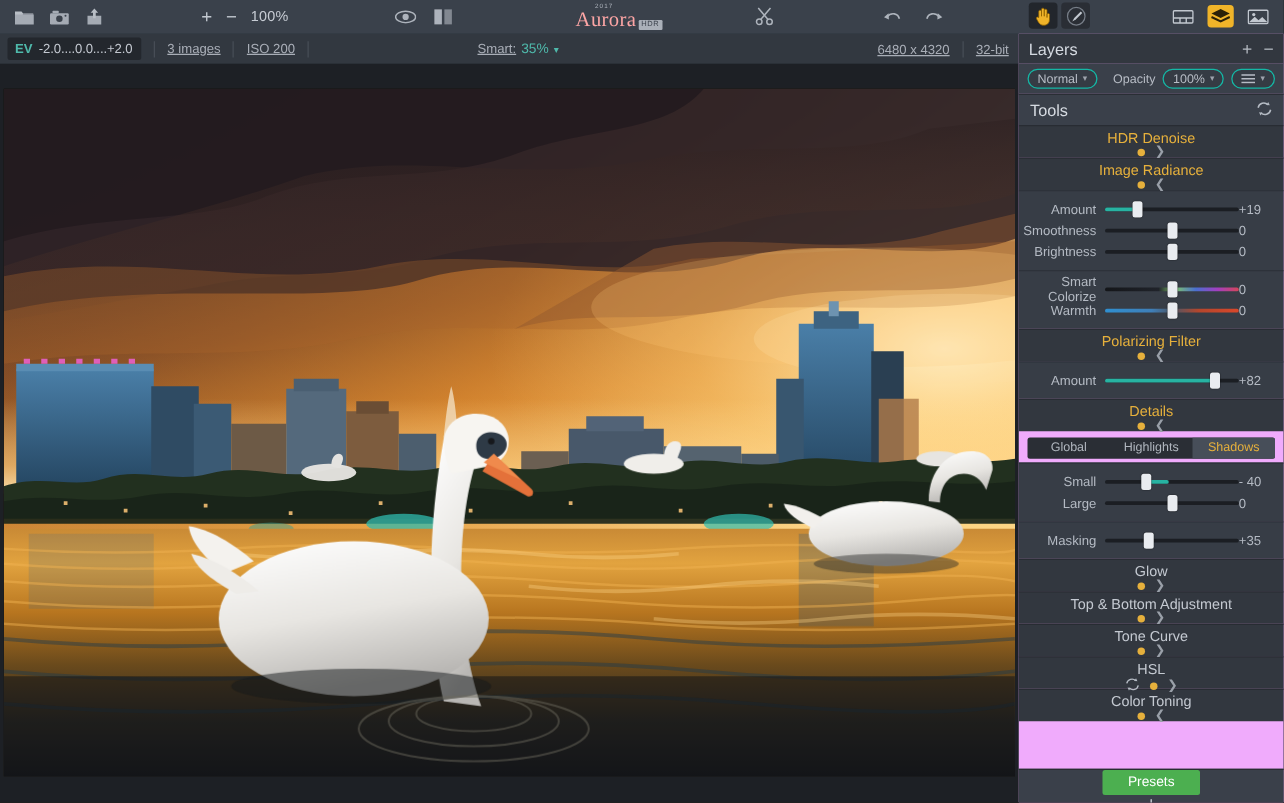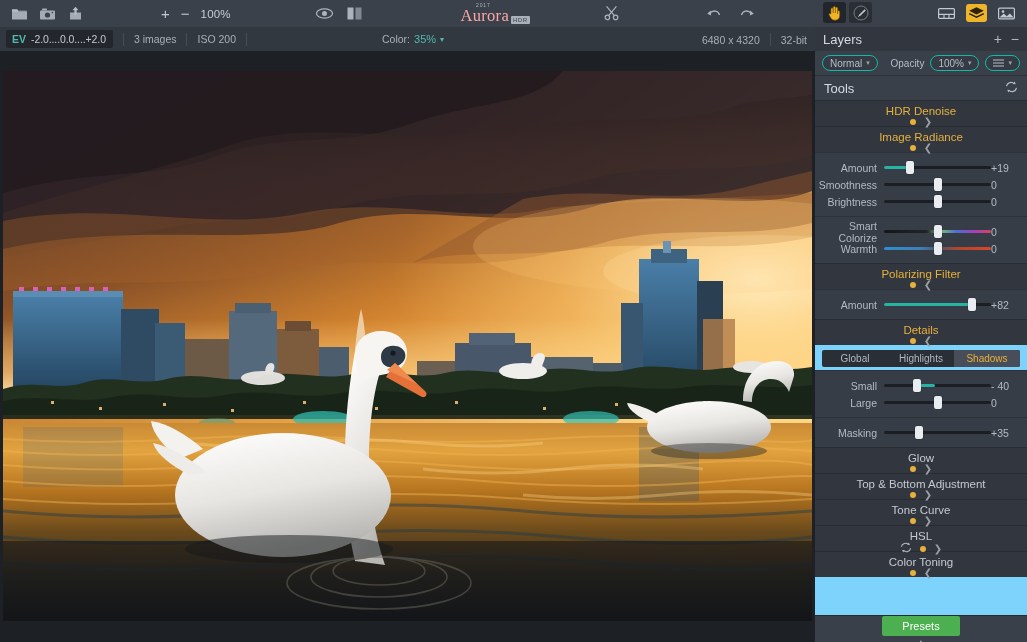--- a/index.html
+++ b/index.html
@@ -74,21 +74,21 @@
     position:absolute; left:0; top:27px; width:815px; height:24px;
     background:#323840; display:flex; align-items:center;
   }
   .ev-badge {
     margin-left:6px; background:#23272d; border-radius:2px;
     padding:3px 7px 3px 6px; display:flex; align-items:center; gap:5px;
   }
   .ev-label { color:#4fb9ab; font-size:10.5px; font-weight:bold; }
   .ev-vals { color:#c3c8d0; font-size:10.5px; letter-spacing:-.1px; }
   .ib-sep { width:1px; height:13px; background:#474d56; margin:0 10px; }
-  .ib-txt { color:#a9aeb7; font-size:10.5px; }
+  .ib-txt { color:#a9aeb7; font-size:10.5px;text-decoration:underline; }
   .ib-zoom {
     position:absolute; left:382px; display:flex; align-items:center; gap:4px;
   }
   .ib-zoom-val { color:#4fb9ab; font-size:11px; }
   .ib-right {
     position:absolute; right:8px; display:flex; align-items:flex-end;
   }
   .caret-sm { font-size:8px; color:#4fb9ab; }
 
   
@@ -98,21 +98,21 @@
   }
   .photo {
     position:absolute; left:3px; top:20px; width:809px; height:550px;
     overflow:hidden; background:#1a1208;
   }
   .photo svg { display:block; }
 
   
   .rpanel {
     position:absolute; left:815px; top:27px; width:212px; height:615px;
-    background:#7dd3fc;
+    background:#f0abfc;
   }
   .layers-head {
     height:24px; display:flex; align-items:center; padding:0 8px;
     background:#32373f; justify-content:space-between;
   }
   .layers-title { font-size:13px; color:#d5dae1; }
   .layers-acts { display:flex; align-items:center; gap:9px; }
   .lh-btn { font-size:14px; color:#b4bac2; cursor:pointer; line-height:1; }
 
   .blend-row {
@@ -335,21 +335,21 @@
       <span class="ev-label">EV</span>
       <span class="ev-vals">-2.0....0.0....+2.0</span>
     </div>
     <span class="ib-sep"></span>
     <span class="ib-txt">3 images</span>
     <span class="ib-sep"></span>
     <span class="ib-txt">ISO 200</span>
     <span class="ib-sep"></span>
 
     <div class="ib-zoom">
-      <span class="ib-txt">Color:</span>
+      <span class="ib-txt">Smart:</span>
       <span class="ib-zoom-val">35%</span>
       <span class="caret-sm">▾</span>
     </div>
 
     <div class="ib-right">
       <span class="ib-txt">6480 x 4320</span>
       <span class="ib-sep"></span>
       <span class="ib-txt">32-bit</span>
     </div>
   </div>

